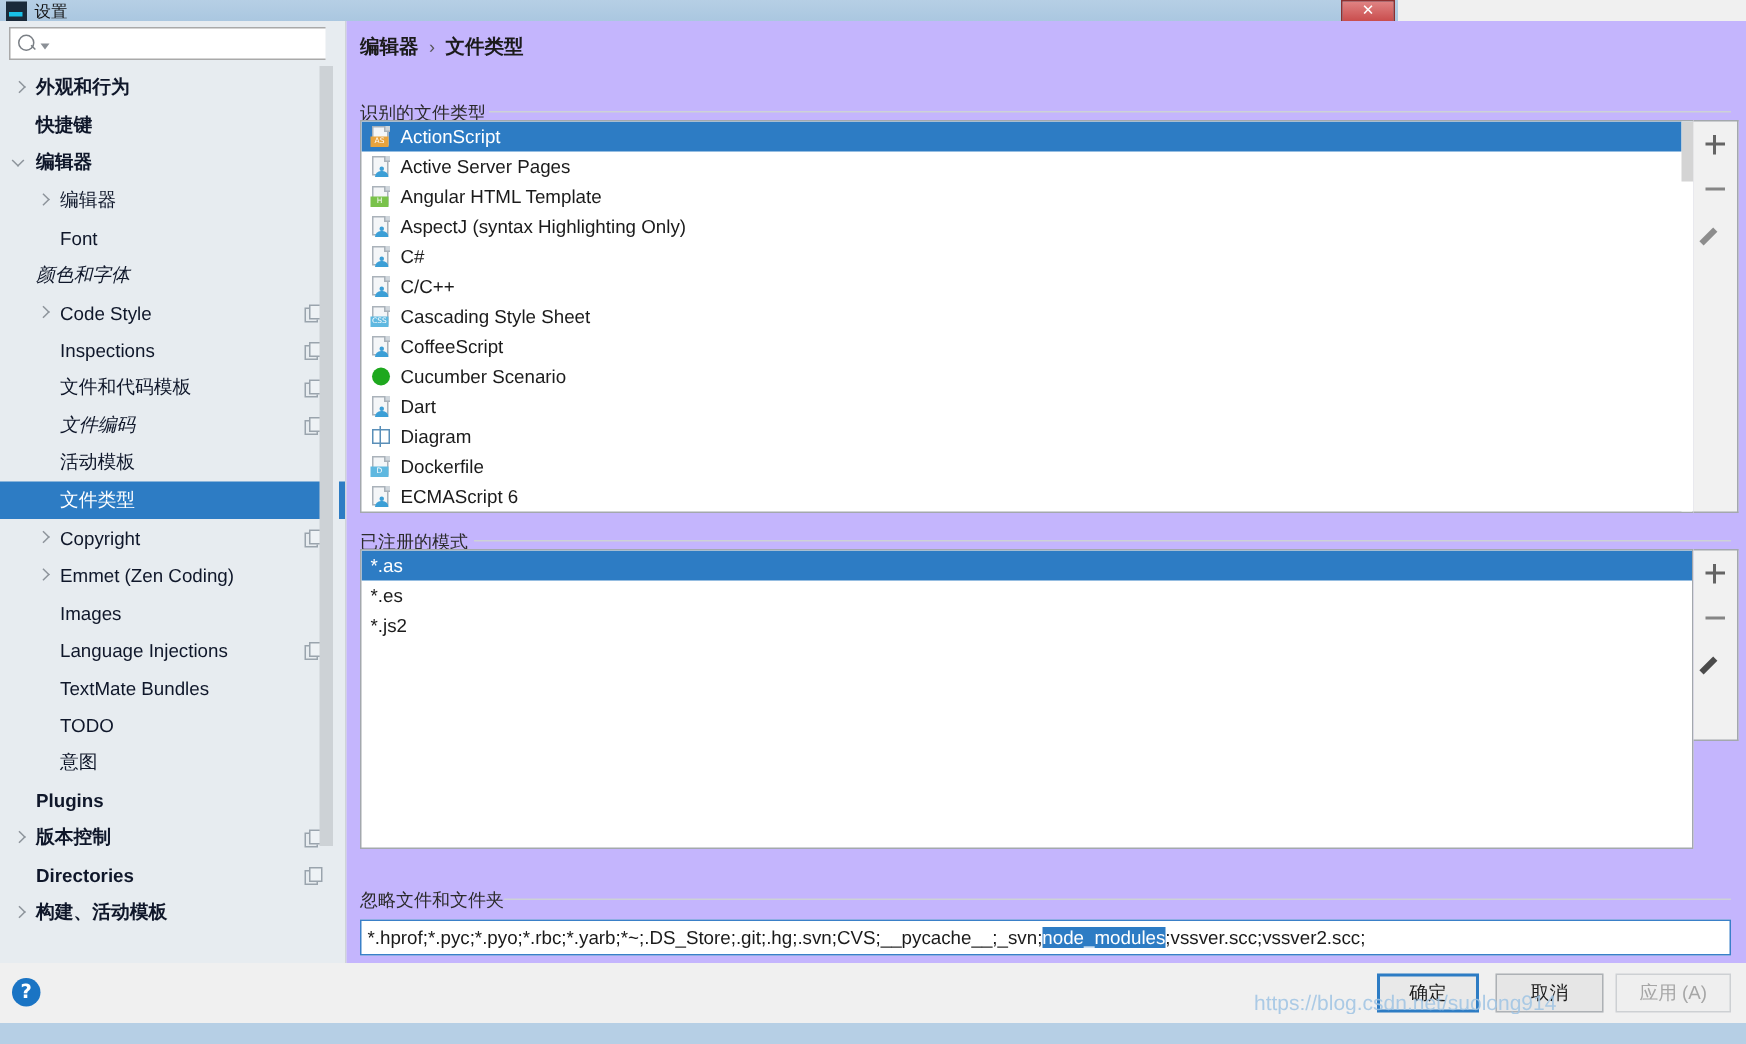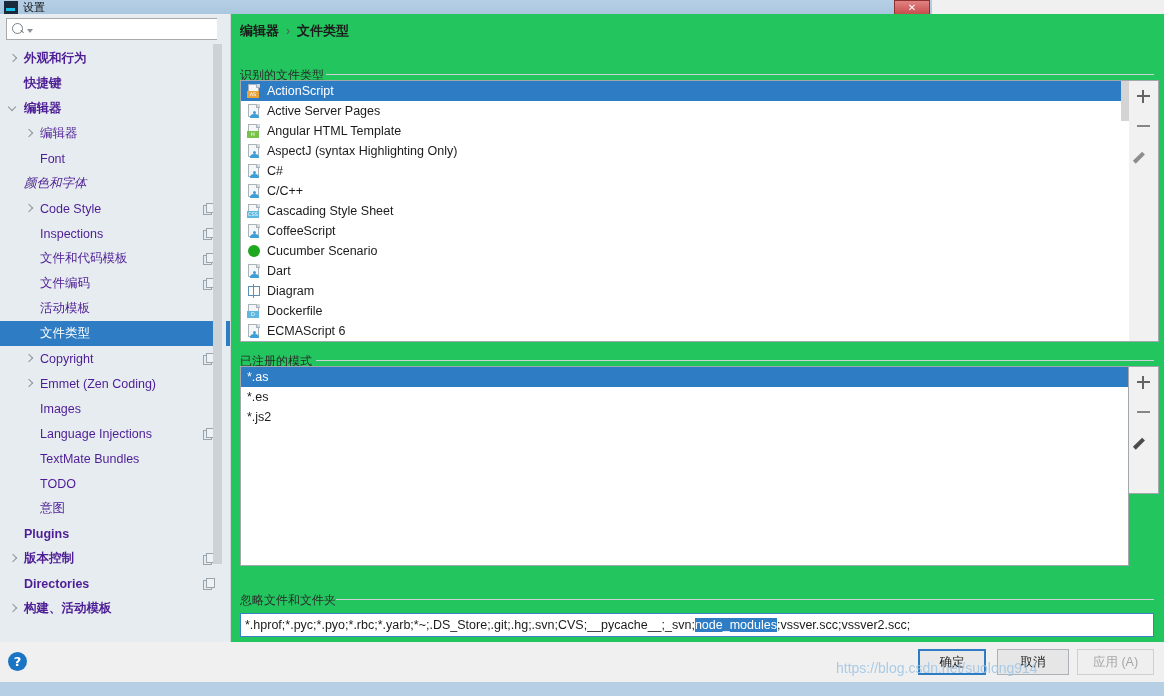--- a/index.html
+++ b/index.html
@@ -81,21 +81,21 @@
   .tnode.sel .tlabel { color: #fff; }
   .arrow {
     position: absolute; width: 10px; height: 10px;
   }
   .arrow::after {
     content:""; position:absolute; left:2px; top:1px;
     width:5px; height:5px; border-right:1.6px solid #8d949b; border-bottom:1.6px solid #8d949b;
     transform: rotate(-45deg);
   }
   .arrow.open::after { transform: rotate(45deg); top:0px; left:1px; }
-  .tlabel { color:#4c1d95; font-size:12.5px; }
+  .tlabel { color:#0f172a; font-size:12.5px; }
   .tlabel.bold { font-weight: bold; }
   .copy-icon {
     position:absolute; right:16px; top:7px; width:11px; height:11px;
   }
   .copy-icon::before {
     content:""; position:absolute; left:0; top:2px; width:7px; height:8px;
     border:1px solid #9aa4ad; background:#e7ecf0;
   }
   .copy-icon::after {
     content:""; position:absolute; left:3px; top:0px; width:7px; height:8px;
@@ -105,21 +105,21 @@
     position:absolute; right:4px; top:0; width:9px; height:100%; background:#e7ecf0;
   }
   .sb-thumb {
     position:absolute; right:4px; width:9px; background:#cdd2d6;
   }
 
   
   .vdiv { position:absolute; left:230px; top:0; width:1px; height:628px; background:#cfd4d8; }
 
   
-  .content { position:absolute; left:231px; top:0; width:933px; height:628px; background:#22c55e; }
+  .content { position:absolute; left:231px; top:0; width:933px; height:628px; background:#c4b5fd; }
 
   .breadcrumb { position:absolute; left:9px; top:8px; font-size:13px; font-weight:bold; color:#1b1b1b; }
   .breadcrumb .sep { font-weight:normal; color:#555; margin:0 7px; font-size:12px; }
 
   .grouplabel {
     position:absolute; font-size:12px; color:#2b2b2b;
   }
   .groupline {
     position:absolute; height:1px; background:#cdd2d6;
   }
@@ -250,21 +250,21 @@
           </div>
           <div class="tnode">
             <span class="tlabel" style="margin-left: 40px;">Inspections</span>
             <span class="copy-icon"></span>
           </div>
           <div class="tnode">
             <span class="tlabel" style="margin-left: 40px;">文件和代码模板</span>
             <span class="copy-icon"></span>
           </div>
           <div class="tnode">
-            <span class="tlabel" style="margin-left: 40px;">文件编码</span>
+            <span class="tlabel" style="margin-left: 40px; font-style: italic;">文件编码</span>
             <span class="copy-icon"></span>
           </div>
           <div class="tnode">
             <span class="tlabel" style="margin-left: 40px;">活动模板</span>
           </div>
           <div class="tnode sel">
             <span class="tlabel" style="margin-left: 40px;">文件类型</span>
           </div>
           <div class="tnode">
             <span class="arrow" style="left: 24px; top: 8px;"></span>

